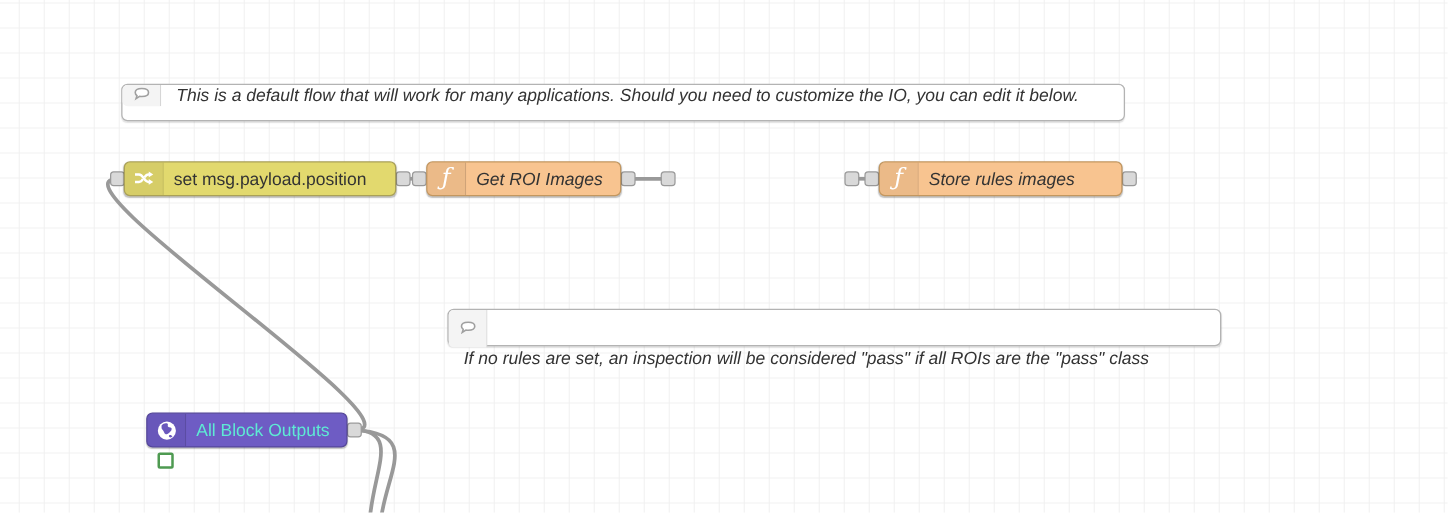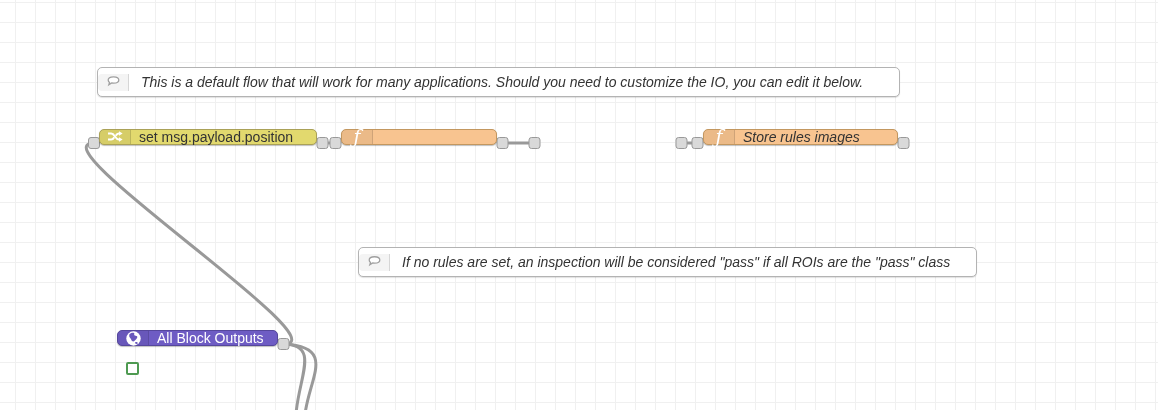--- a/index.html
+++ b/index.html
@@ -10,43 +10,43 @@
     background-image:
       linear-gradient(to right,#f0f0f0 1px,transparent 1px),
       linear-gradient(to bottom,#f0f0f0 1px,transparent 1px);
     background-size:20px 20px;
     background-position:15px 2px;
   }
   #wire-layer{position:absolute;left:0;top:0;pointer-events:none;}
   .wire{stroke:#999999;stroke-width:3;fill:none;}
   .port{fill:#d9d9d9;stroke:#999999;stroke-width:1;}
   .node{
-    position:absolute;height:16px;display:flex;align-items:stretch;
+    position:absolute;height:28px;display:flex;align-items:stretch;
     border-radius:5px;box-shadow:0 1px 1px rgba(0,0,0,0.25);
     box-sizing:border-box;cursor:move;white-space:nowrap;
   }
   .node .icon-section{
     width:30px;flex:0 0 30px;display:flex;align-items:center;justify-content:center;
     background:rgba(0,0,0,0.05);border-right:1px solid rgba(0,0,0,0.12);
     border-radius:4px 0 0 4px;
   }
   .node .node-label{
     display:flex;align-items:center;padding:0 10px 0 8px;
     font-size:14px;color:#333333;
   }
   .node-change{background:#e2d96e;border:1px solid #aaa157;}
   .node-function{background:#f8c490;border:1px solid #c3975f;}
   .node-function .node-label{font-style:italic;}
   .node-http{background:#e7e7ae;border:1px solid #b5b584;}
   .node-purple{background:#6e5cc4;border:1px solid #55479c;}
-  .node-purple .node-label{color:#ffffff;}
+  .node-purple .node-label{color:#5eead4;}
   .fn-glyph{font-family:"DejaVu Serif","Liberation Serif",serif;font-style:italic;
     font-size:19px;color:#ffffff;line-height:1;padding-bottom:2px;}
   .comment{
-    position:absolute;height:30px;display:flex;align-items:center;
+    position:absolute;height:30px;display:flex;align-items:flex-start;
     background:#ffffff;border:1px solid #b3b3b3;border-radius:5px;
     box-shadow:0 1px 1px rgba(0,0,0,0.12);box-sizing:border-box;white-space:nowrap;
   }
   .comment .icon-section{
     width:30px;flex:0 0 30px;display:flex;align-items:center;justify-content:center;
     background:#f4f4f4;border-right:1px solid #d6d6d6;border-radius:4px 0 0 4px;
   }
   .comment .comment-label{
     display:flex;align-items:center;padding:0 12px;
     font-size:14px;font-style:italic;color:#333333;
@@ -99,31 +99,32 @@
         <path d="M12 8.2 L15.6 10.5 L12 12.8 z" fill="#ffffff"></path>
       </svg>
     </div>
     <div class="node-label">set msg.payload.position</div>
   </div>
 
   <div class="node node-function" style="left:341px;top:129px;width:156px;">
     <div class="icon-section">
       <span class="fn-glyph">ƒ</span>
     </div>
+    <div class="node-label">Get ROI Images</div>
   </div>
 
 
   <div class="node node-function" style="left:703px;top:129px;width:195px;">
     <div class="icon-section">
       <span class="fn-glyph">ƒ</span>
     </div>
     <div class="node-label">Store rules images</div>
   </div>
 
-  <div class="comment" style="left:358px;top:247px;width:619px;">
+  <div class="comment" style="left:358px;top:247px;width:619px;flex-direction:column;">
     <div class="icon-section">
       <svg width="17" height="17" viewBox="0 0 16 16">
         <path d="M3 5.6 C3 3.8 5 2.6 8 2.6 s5 1.2 5 3 c0 1.8-2 3-5 3 -0.6 0-1.2-0.05-1.7-0.15 L3.6 10.2 l0.7-2.2 C3.4 7.3 3 6.5 3 5.6 z" fill="#ffffff" stroke="#a0a0a0" stroke-width="1.2"></path>
       </svg>
     </div>
     <div class="comment-label">If no rules are set, an inspection will be considered "pass" if all ROIs are the "pass" class</div>
   </div>
 
   <div class="node node-purple" style="left:117px;top:330px;width:161px;">
     <div class="icon-section">

